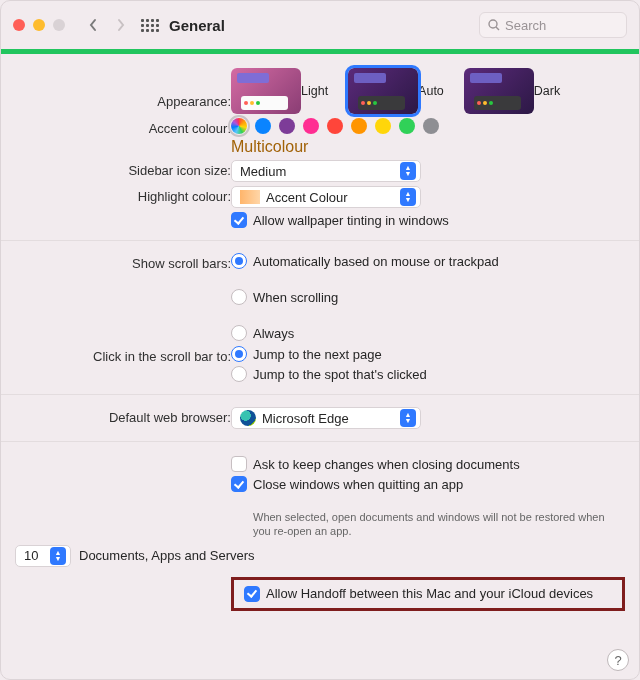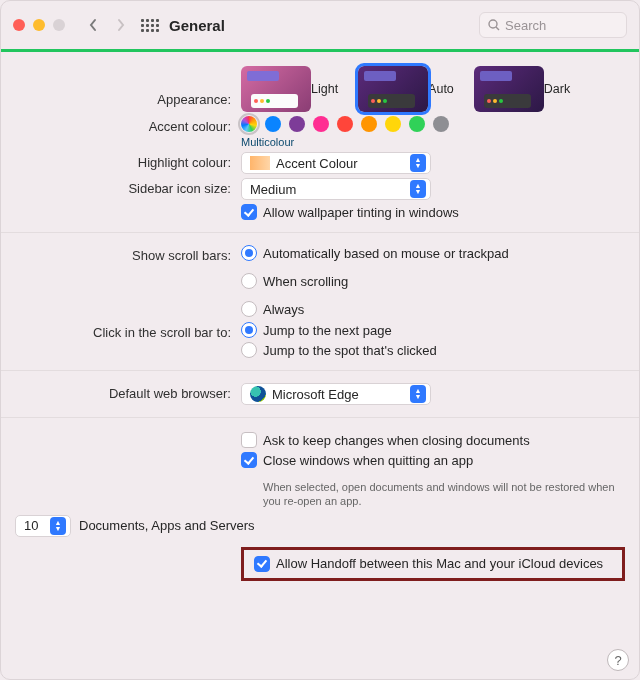--- a/index.html
+++ b/index.html
@@ -1,29 +1,29 @@
 <!DOCTYPE html>
 <html><head>
 <meta charset="utf-8">
 <style>
   html,body{margin:0;padding:0;width:640px;height:680px;background:#f2ebee;font-family:-apple-system,"Helvetica Neue",Arial,sans-serif;font-size:13px;color:#262626;overflow:hidden}
   .window{width:640px;height:680px;border:1px solid #dcd4d7;border-radius:10px;box-sizing:border-box;background:#f2ebee;position:relative}
-  .titlebar{height:48px;display:flex;align-items:center;padding:0 12px;border-bottom:3px solid #22c55e}
+  .titlebar{height:48px;display:flex;align-items:center;padding:0 12px;border-bottom:5px solid #22c55e}
   .traffic{display:flex;gap:8px;margin-right:14px}
   .dot{width:12px;height:12px;border-radius:50%}
   .red{background:#ff5f57}.yellow{background:#febc2e}.grey{background:#d9d2d5}
   .navbtn{width:24px;height:24px;display:flex;align-items:center;justify-content:center;color:#888;margin:0 2px;border-radius:5px}
   .grid-icon{width:18px;height:18px;margin:0 10px 0 6px;display:flex;flex-wrap:wrap;gap:2px;align-content:center;justify-content:center}
   .grid-icon span{width:3px;height:3px;background:#555;border-radius:1px}
   .title{font-weight:600;font-size:15px}
   .search{margin-left:auto;width:130px;height:24px;border:1px solid #e1d9dc;background:#f6f0f2;border-radius:6px;display:flex;align-items:center;padding:0 8px;color:#9a9396;font-size:13px}
   .search svg{margin-right:5px}
   .content{padding:10px 14px 14px}
   .row{display:flex;align-items:flex-start;margin:4px 0}
-  .label{width:216px;text-align:right;padding-right:10px;padding-top:3px;color:#303030}
+  .label{width:216px;text-align:right;padding-top:3px;color:#303030}
   .controls{flex:1;display:flex;flex-direction:column;gap:4px}
   .inline{display:flex;align-items:center;gap:8px}
   .thumbs{display:flex;gap:20px}
   .thumb{display:flex;flex-direction:row;align-items:center;font-size:12.5px}
   .thumb .box{width:70px;height:46px;border-radius:6px;position:relative;overflow:hidden}
   .thumb.auto .box{outline:3px solid #2f79ff;border-radius:6px}
   .thumb .win{position:absolute;left:10px;bottom:4px;width:44px;height:14px;background:#fbfbfb;border-radius:3px;display:flex;align-items:center;padding-left:3px;gap:2px}
   .thumb.dark .win,.thumb.auto .win{background:#3a3a3c}
   .thumb .win span{width:4px;height:4px;border-radius:50%}
   .sw{display:flex;gap:8px;align-items:center}
@@ -34,21 +34,21 @@
   .hlswatch{width:20px;height:14px;margin-right:6px;background:linear-gradient(90deg,#ffb56b,#ffd6a8)}
   .chk{display:flex;align-items:center;gap:6px}
   .chkbox{width:14px;height:14px;border:1px solid #c7bfc2;border-radius:4px;background:#fff;display:flex;align-items:center;justify-content:center;flex-shrink:0}
   .chkbox.checked{background:#2f79ff;border-color:#2f79ff}
   .chkbox.checked::after{content:"";width:4px;height:7px;border:solid #fff;border-width:0 2px 2px 0;transform:rotate(40deg);margin-top:-2px}
   .sep{height:1px;background:#e3dcde;margin:12px -14px}
   .radio{display:flex;align-items:center;gap:6px}
   .radbox{width:14px;height:14px;border:1px solid #c5bdc0;border-radius:50%;background:#fff;display:flex;align-items:center;justify-content:center;flex-shrink:0}
   .radbox.sel{border-color:#2f79ff}
   .radbox.sel::after{content:"";width:8px;height:8px;background:#2f79ff;border-radius:50%}
-  .subnote{font-size:11px;color:#666;margin-left:22px;margin-top:8px;line-height:1.3}
+  .subnote{font-size:11px;color:#666;margin-left:22px;margin-top:14px;line-height:1.3}
   .highlight-box{border:3px solid #7f1d1d;padding:6px 10px;margin-top:6px}
   .help{position:absolute;right:10px;bottom:8px;width:20px;height:20px;border:1px solid #bfb8ba;border-radius:50%;display:flex;align-items:center;justify-content:center;color:#666;background:#fff;font-size:13px}
   .edge-icon{width:16px;height:16px;border-radius:50%;background:radial-gradient(circle at 35% 35%,#37c2b1 0 35%,#0f5197 36% 70%,#7fba00 71% 100%);margin-right:6px}
 </style>
 </head>
 <body>
 
 <div class="window">
   <div class="titlebar">
     <div class="traffic">
@@ -140,60 +140,60 @@
           <div class="swatch multi" style="outline:2px solid #c9c3c6;outline-offset:1px"></div>
           <div class="swatch" style="background:#0a84ff"></div>
           <div class="swatch" style="background:#7d3c98"></div>
           <div class="swatch" style="background:#ff2d92"></div>
           <div class="swatch" style="background:#ff453a"></div>
           <div class="swatch" style="background:#ff9500"></div>
           <div class="swatch" style="background:#ffd60a"></div>
           <div class="swatch" style="background:#30d158"></div>
           <div class="swatch" style="background:#8e8e93"></div>
         </div>
-        <div style="font-size:11px;color:#0c4a6e">Multicolour</div>
+        <div style="font-size:16px;color:#a16207">Multicolour</div>
+      </div>
+    </div>
+
+    <div class="row">
+      <div class="label">Sidebar icon size:</div>
+      <div class="controls">
+        <div class="select" style="width:190px">
+          <span>Medium</span>
+          <div class="arrows">▲<br>▼</div>
+        </div>
       </div>
     </div>
 
     <div class="row">
       <div class="label">Highlight colour:</div>
       <div class="controls">
         <div class="select" style="width:190px">
           <div class="hlswatch"></div>
           <span>Accent Colour</span>
           <div class="arrows">▲<br>▼</div>
         </div>
       </div>
     </div>
 
     <div class="row">
-      <div class="label">Sidebar icon size:</div>
-      <div class="controls">
-        <div class="select" style="width:190px">
-          <span>Medium</span>
-          <div class="arrows">▲<br>▼</div>
-        </div>
-      </div>
-    </div>
-
-    <div class="row">
       <div class="label"></div>
       <div class="controls">
         <label class="chk">
           <span class="chkbox checked"></span>
           <span>Allow wallpaper tinting in windows</span>
         </label>
       </div>
     </div>
 
     <div class="sep"></div>
 
     <div class="row">
       <div class="label">Show scroll bars:</div>
-      <div class="controls" style="gap:12px">
+      <div class="controls" style="gap:20px">
         <label class="radio">
             <span class="radbox sel"></span>
             <span>Automatically based on mouse or trackpad</span>
           </label>
         <label class="radio">
             <span class="radbox"></span>
             <span>When scrolling</span>
           </label>
         <label class="radio">
             <span class="radbox"></span>

